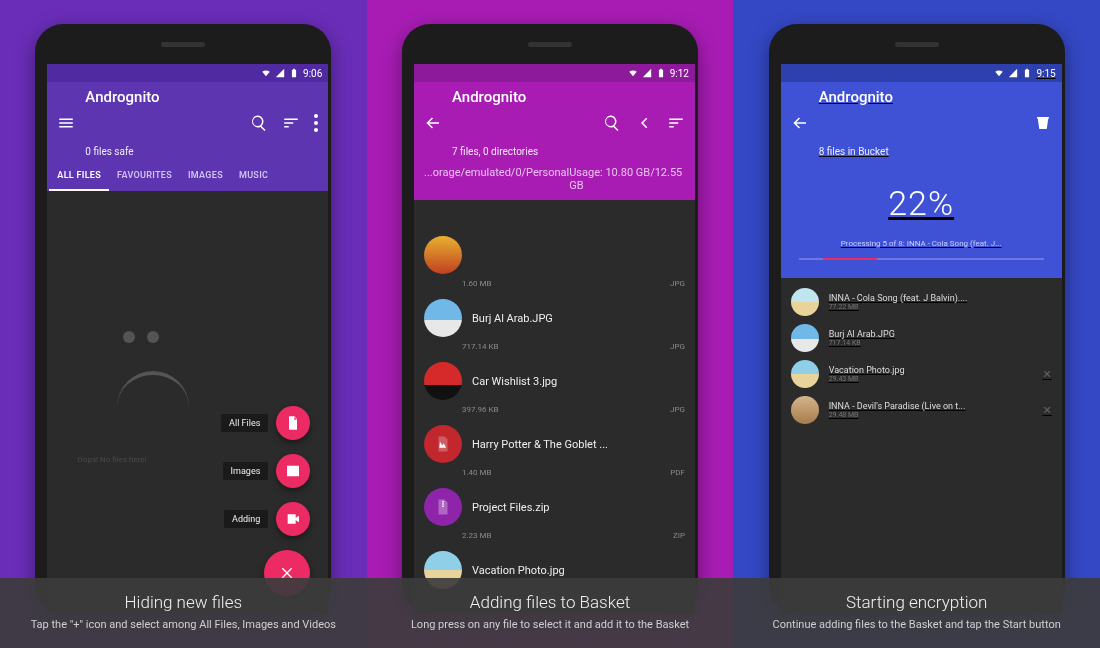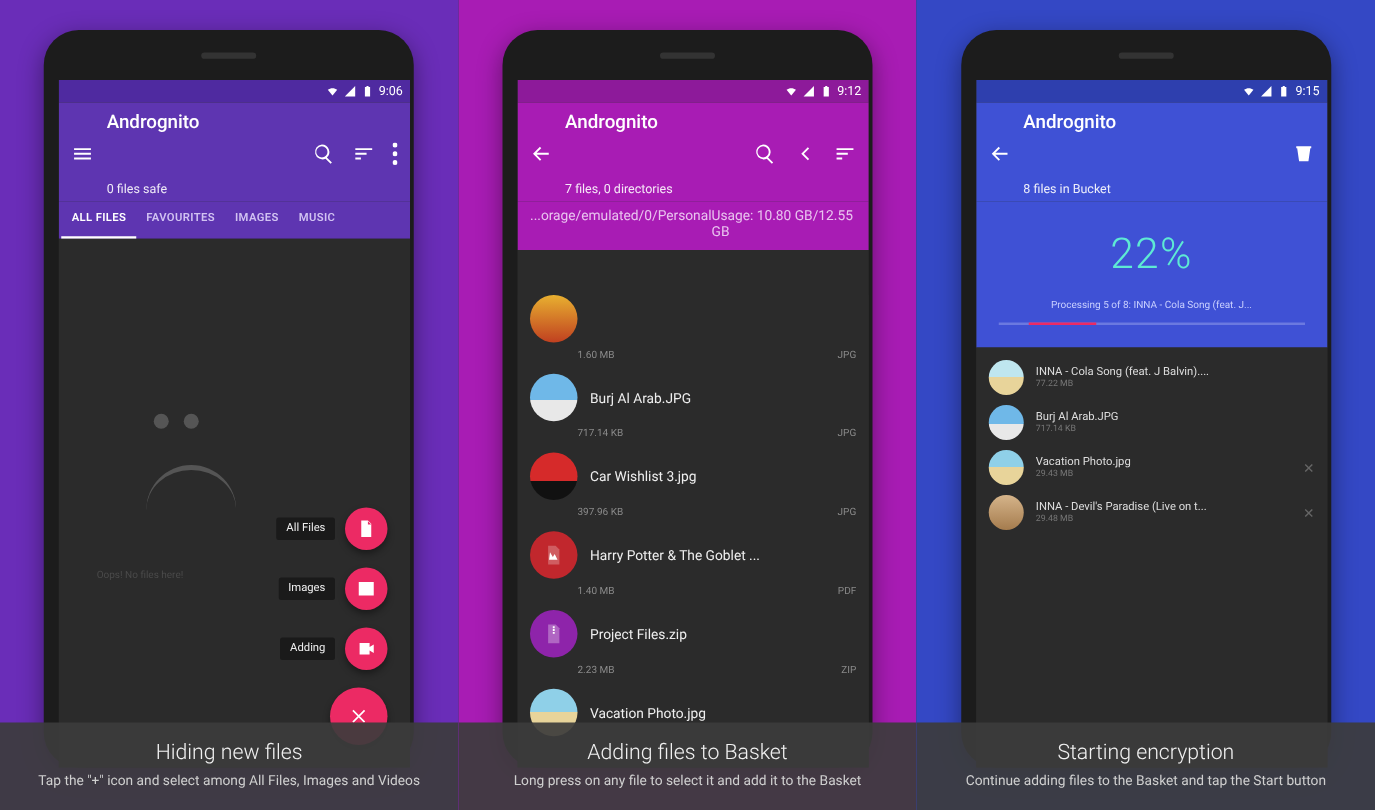--- a/index.html
+++ b/index.html
@@ -10,21 +10,21 @@
     background: #333;
   }
   .panel {
     flex: 1 1 33.33%; height: 100%;
     display: flex; flex-direction: column;
     align-items: center; position: relative;
     overflow: hidden;
   }
   .panel-0 { background: #6a2db8; }
   .panel-1 { background: #a81cb4; }
-  .panel-2 { background: #3448c5; }
+  .panel-2 { background: #3448c5; text-decoration: underline; }
 
   
   .phone {
     width: 296px; height: 590px;
     margin-top: 24px;
     background: #1c1c1c;
     border-radius: 28px;
     padding: 40px 3px 0 12px;
     position: relative;
     box-shadow: 0 6px 20px rgba(0,0,0,.4);
@@ -125,21 +125,21 @@
   .fmeta { flex:1; display:flex; flex-direction:column;}
   .fsize-row { display:flex; justify-content:space-between; color:#8a8a8a; font-size:8px; margin-bottom:6px; padding-left:48px; padding-right:10px;}
   .frow.first { padding-top:0;}
   .fname { font-size:11px; color:#eee;}
 
   
   .progress-card {
     background:#3f51d5; margin:0; padding:22px 18px 18px 18px;
     text-align:center; color:#dfe3ff;
   }
-  .pct { font-size:34px; font-weight:300; color:#5eead4; letter-spacing:1px;}
+  .pct { font-size:34px; font-weight:300; color:#ffffff; letter-spacing:1px;}
   .pmsg { font-size:8px; margin-top:16px; color:#c9d0ff;text-align:center;}
   .pbar { margin-top:10px; height:2px; background:#6b79e0; position:relative;}
   .pbar .fill { position:absolute; left:10%; width:22%; height:100%; background:#ec2a64;}
 
   .bucketlist { flex:1; background:#2b2b2b; padding-top:6px;}
   .brow {
     display:flex; align-items:center; gap:10px;
     padding:4px 10px; color:#bbb;
   }
   .brow .thumb { width:28px; height:28px;}

